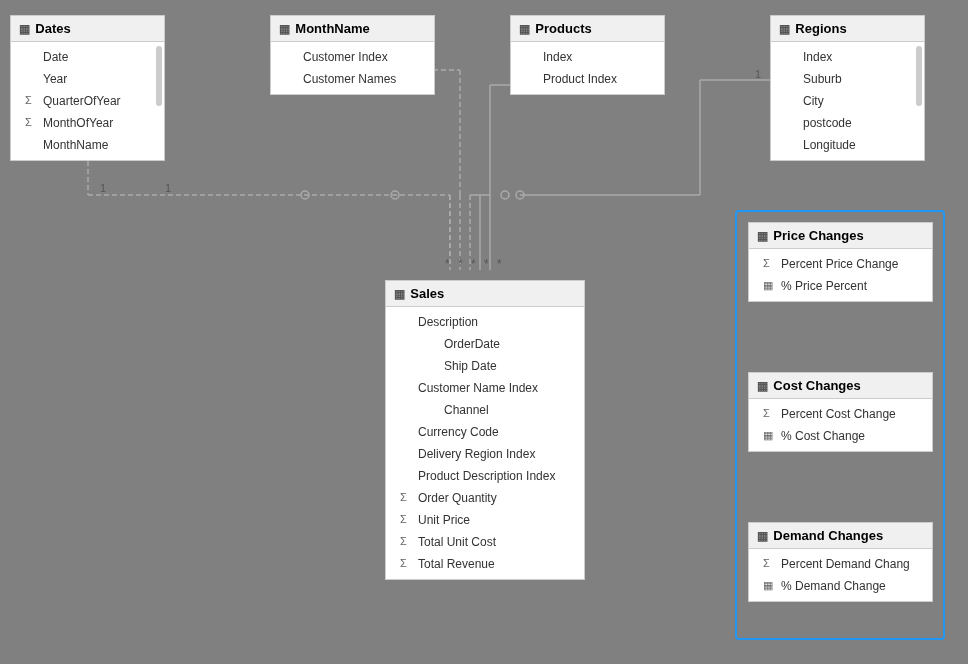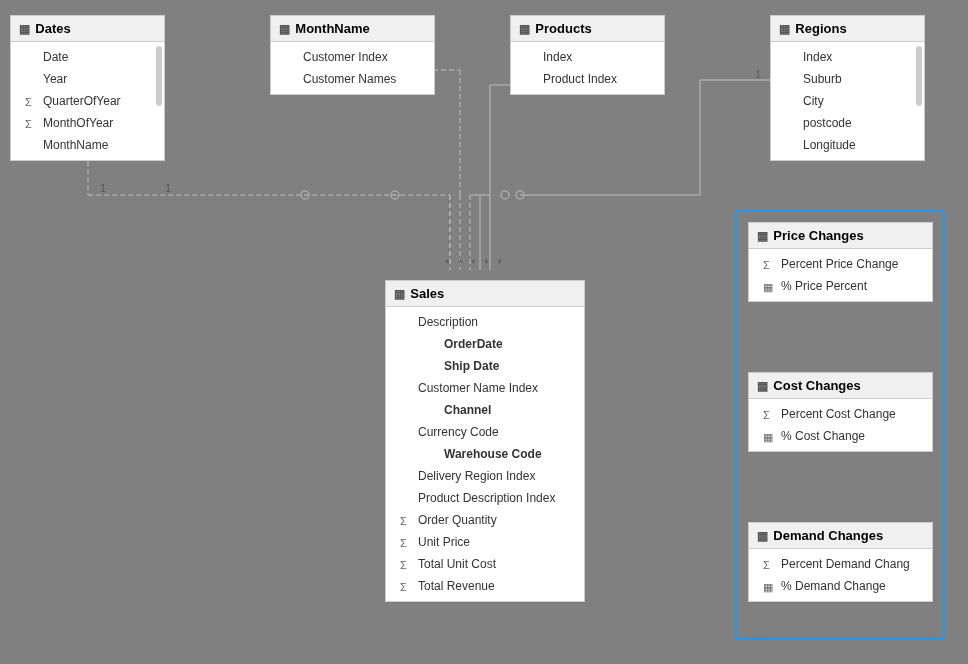--- a/index.html
+++ b/index.html
@@ -39,26 +39,26 @@
     .table-body {
       padding: 4px 0;
     }
 
     .table-row {
       padding: 2px 10px 2px 14px;
       color: #333;
       font-size: 12px;
       line-height: 1.5;
       display: flex;
-      align-items: flex-end;
+      align-items: flex-start;
       gap: 4px;
     }
 
     .table-row.bold {
-      font-weight: bold;
+      font-weight: normal;
       padding-left: 40px;
     }
 
     .row-icon {
       font-size: 11px;
       color: #666;
       min-width: 14px;
     }
 
     .scrollbar-indicator {
@@ -258,24 +258,20 @@
         <span>Customer Name Index</span>
       </div>
     <div class="table-row bold">
         <span class="row-icon"></span>
         <span>Channel</span>
       </div>
     <div class="table-row">
         <span class="row-icon"></span>
         <span>Currency Code</span>
       </div>
-    <div class="table-row bold">
-        <span class="row-icon"></span>
-        <span>Warehouse Code</span>
-      </div>
     <div class="table-row">
         <span class="row-icon"></span>
         <span>Delivery Region Index</span>
       </div>
     <div class="table-row">
         <span class="row-icon"></span>
         <span>Product Description Index</span>
       </div>
     <div class="table-row">
         <span class="row-icon">Σ</span>

